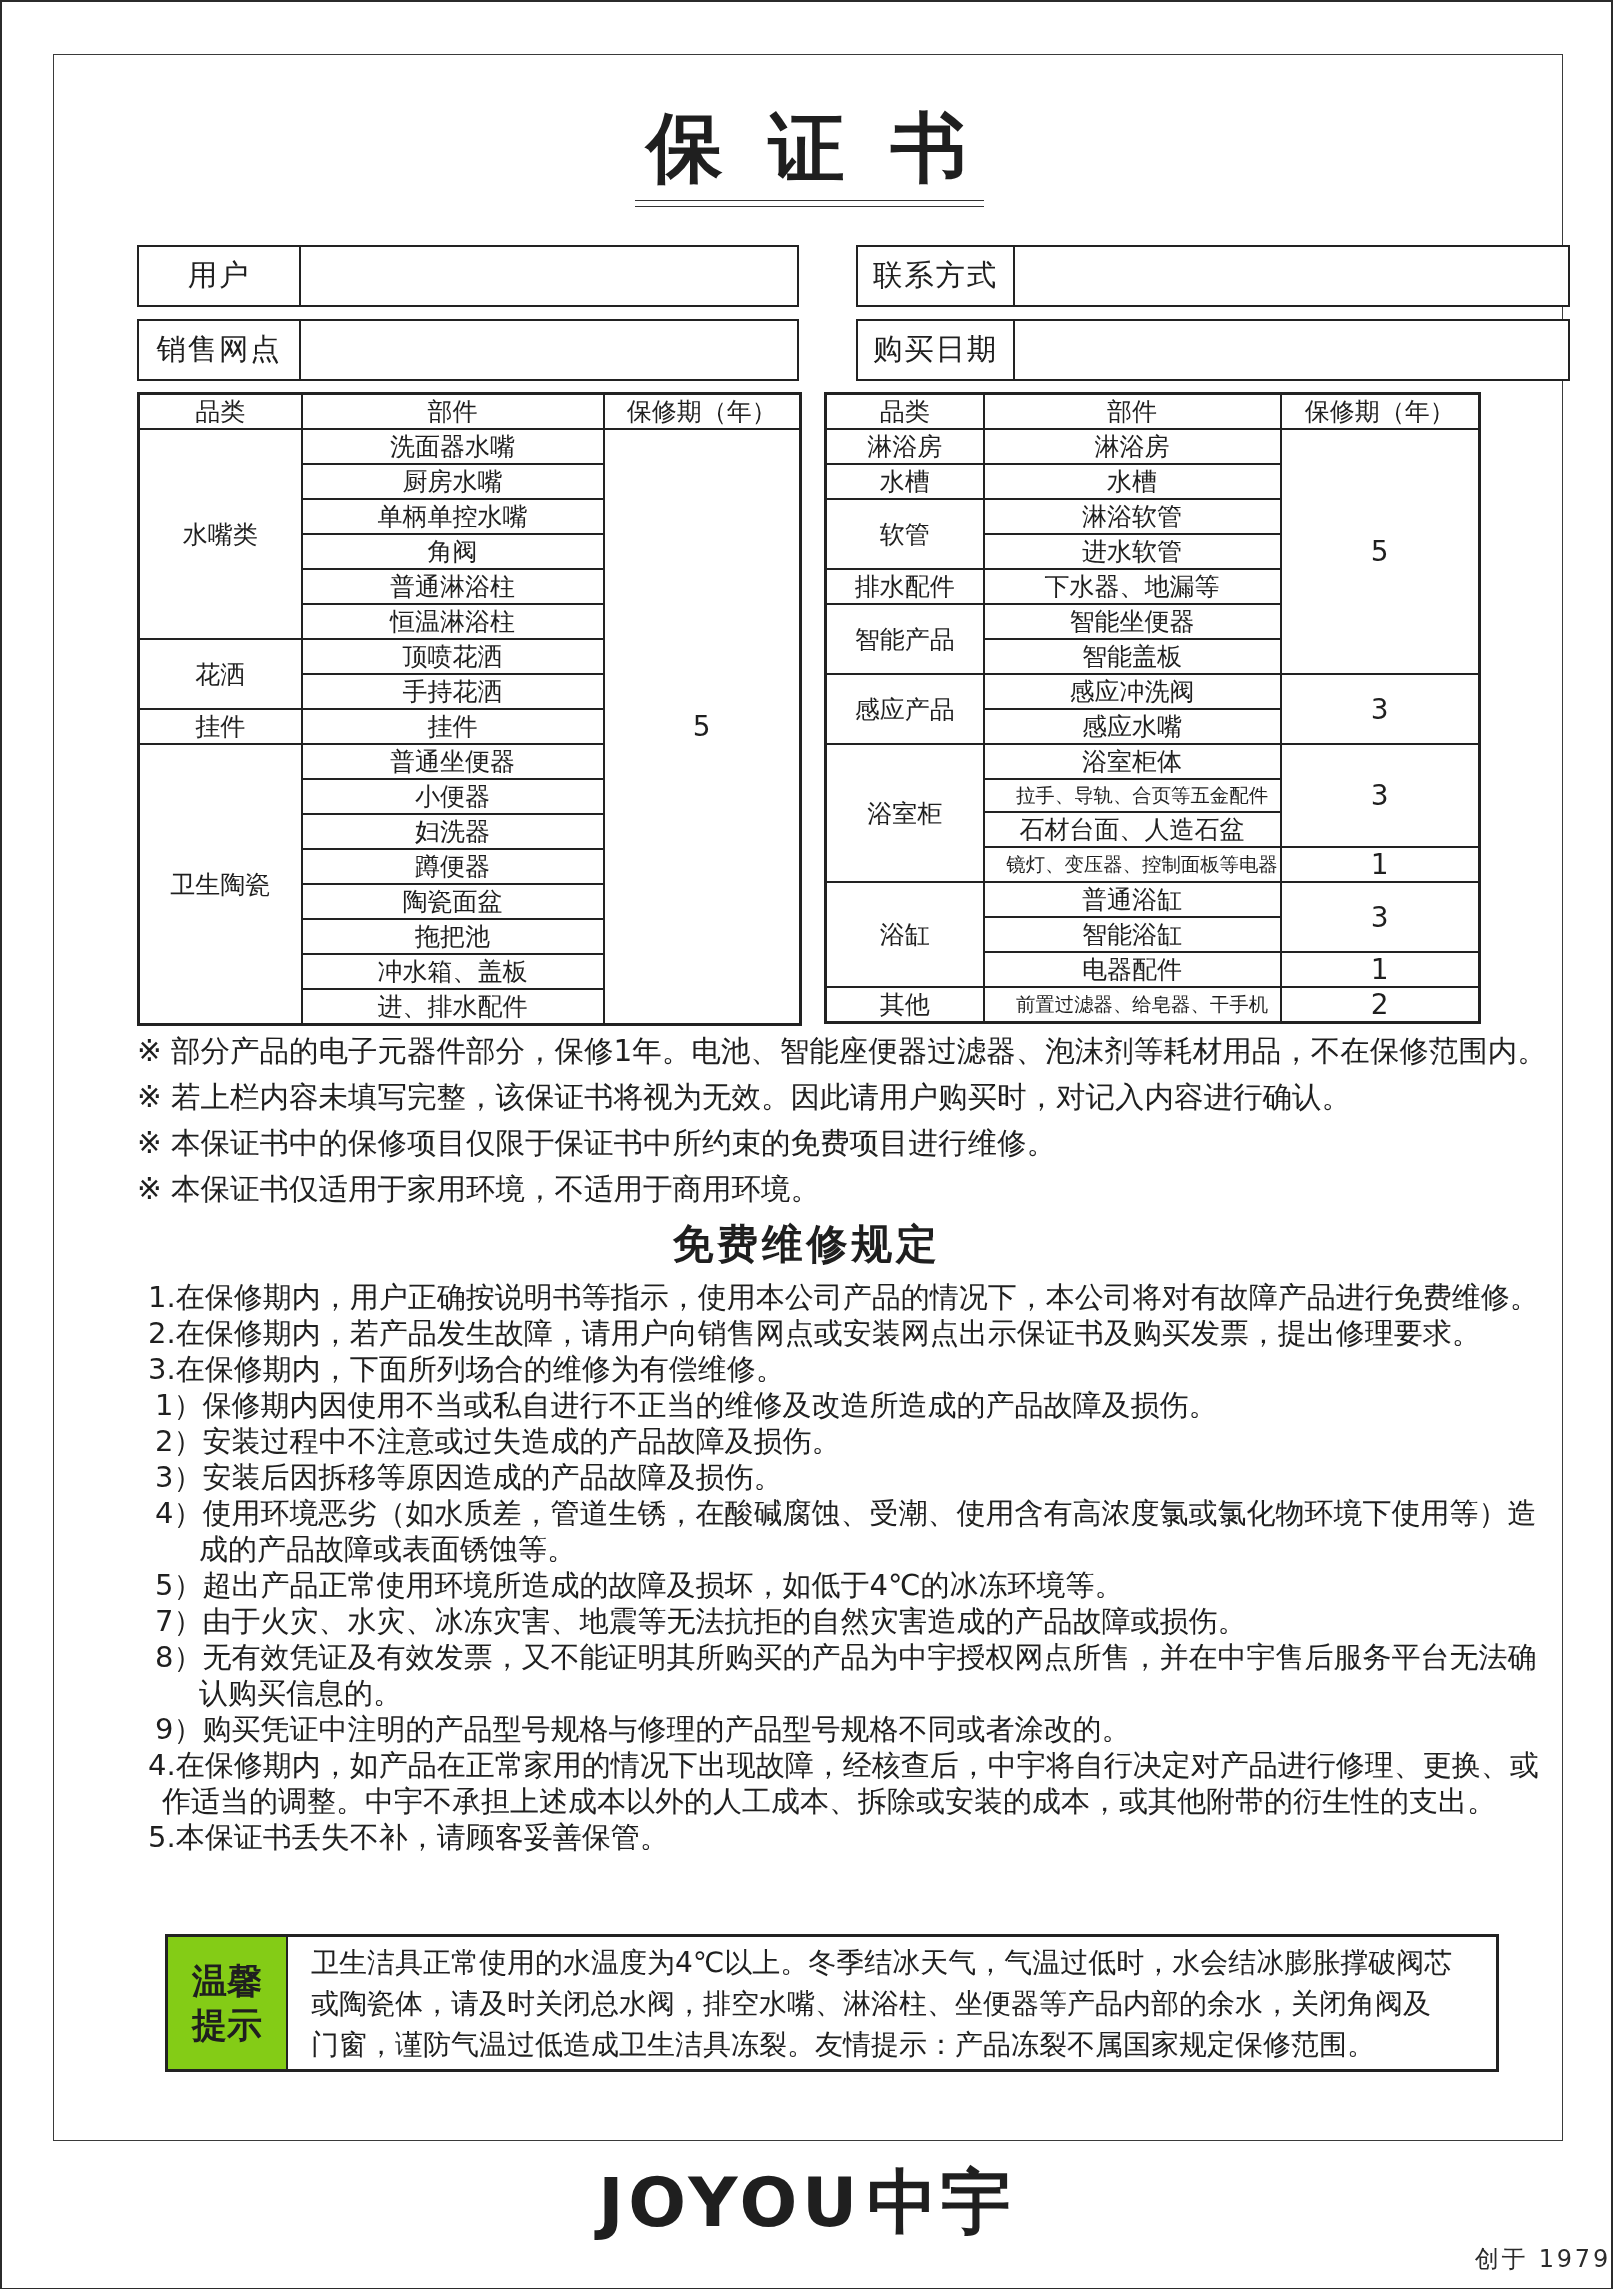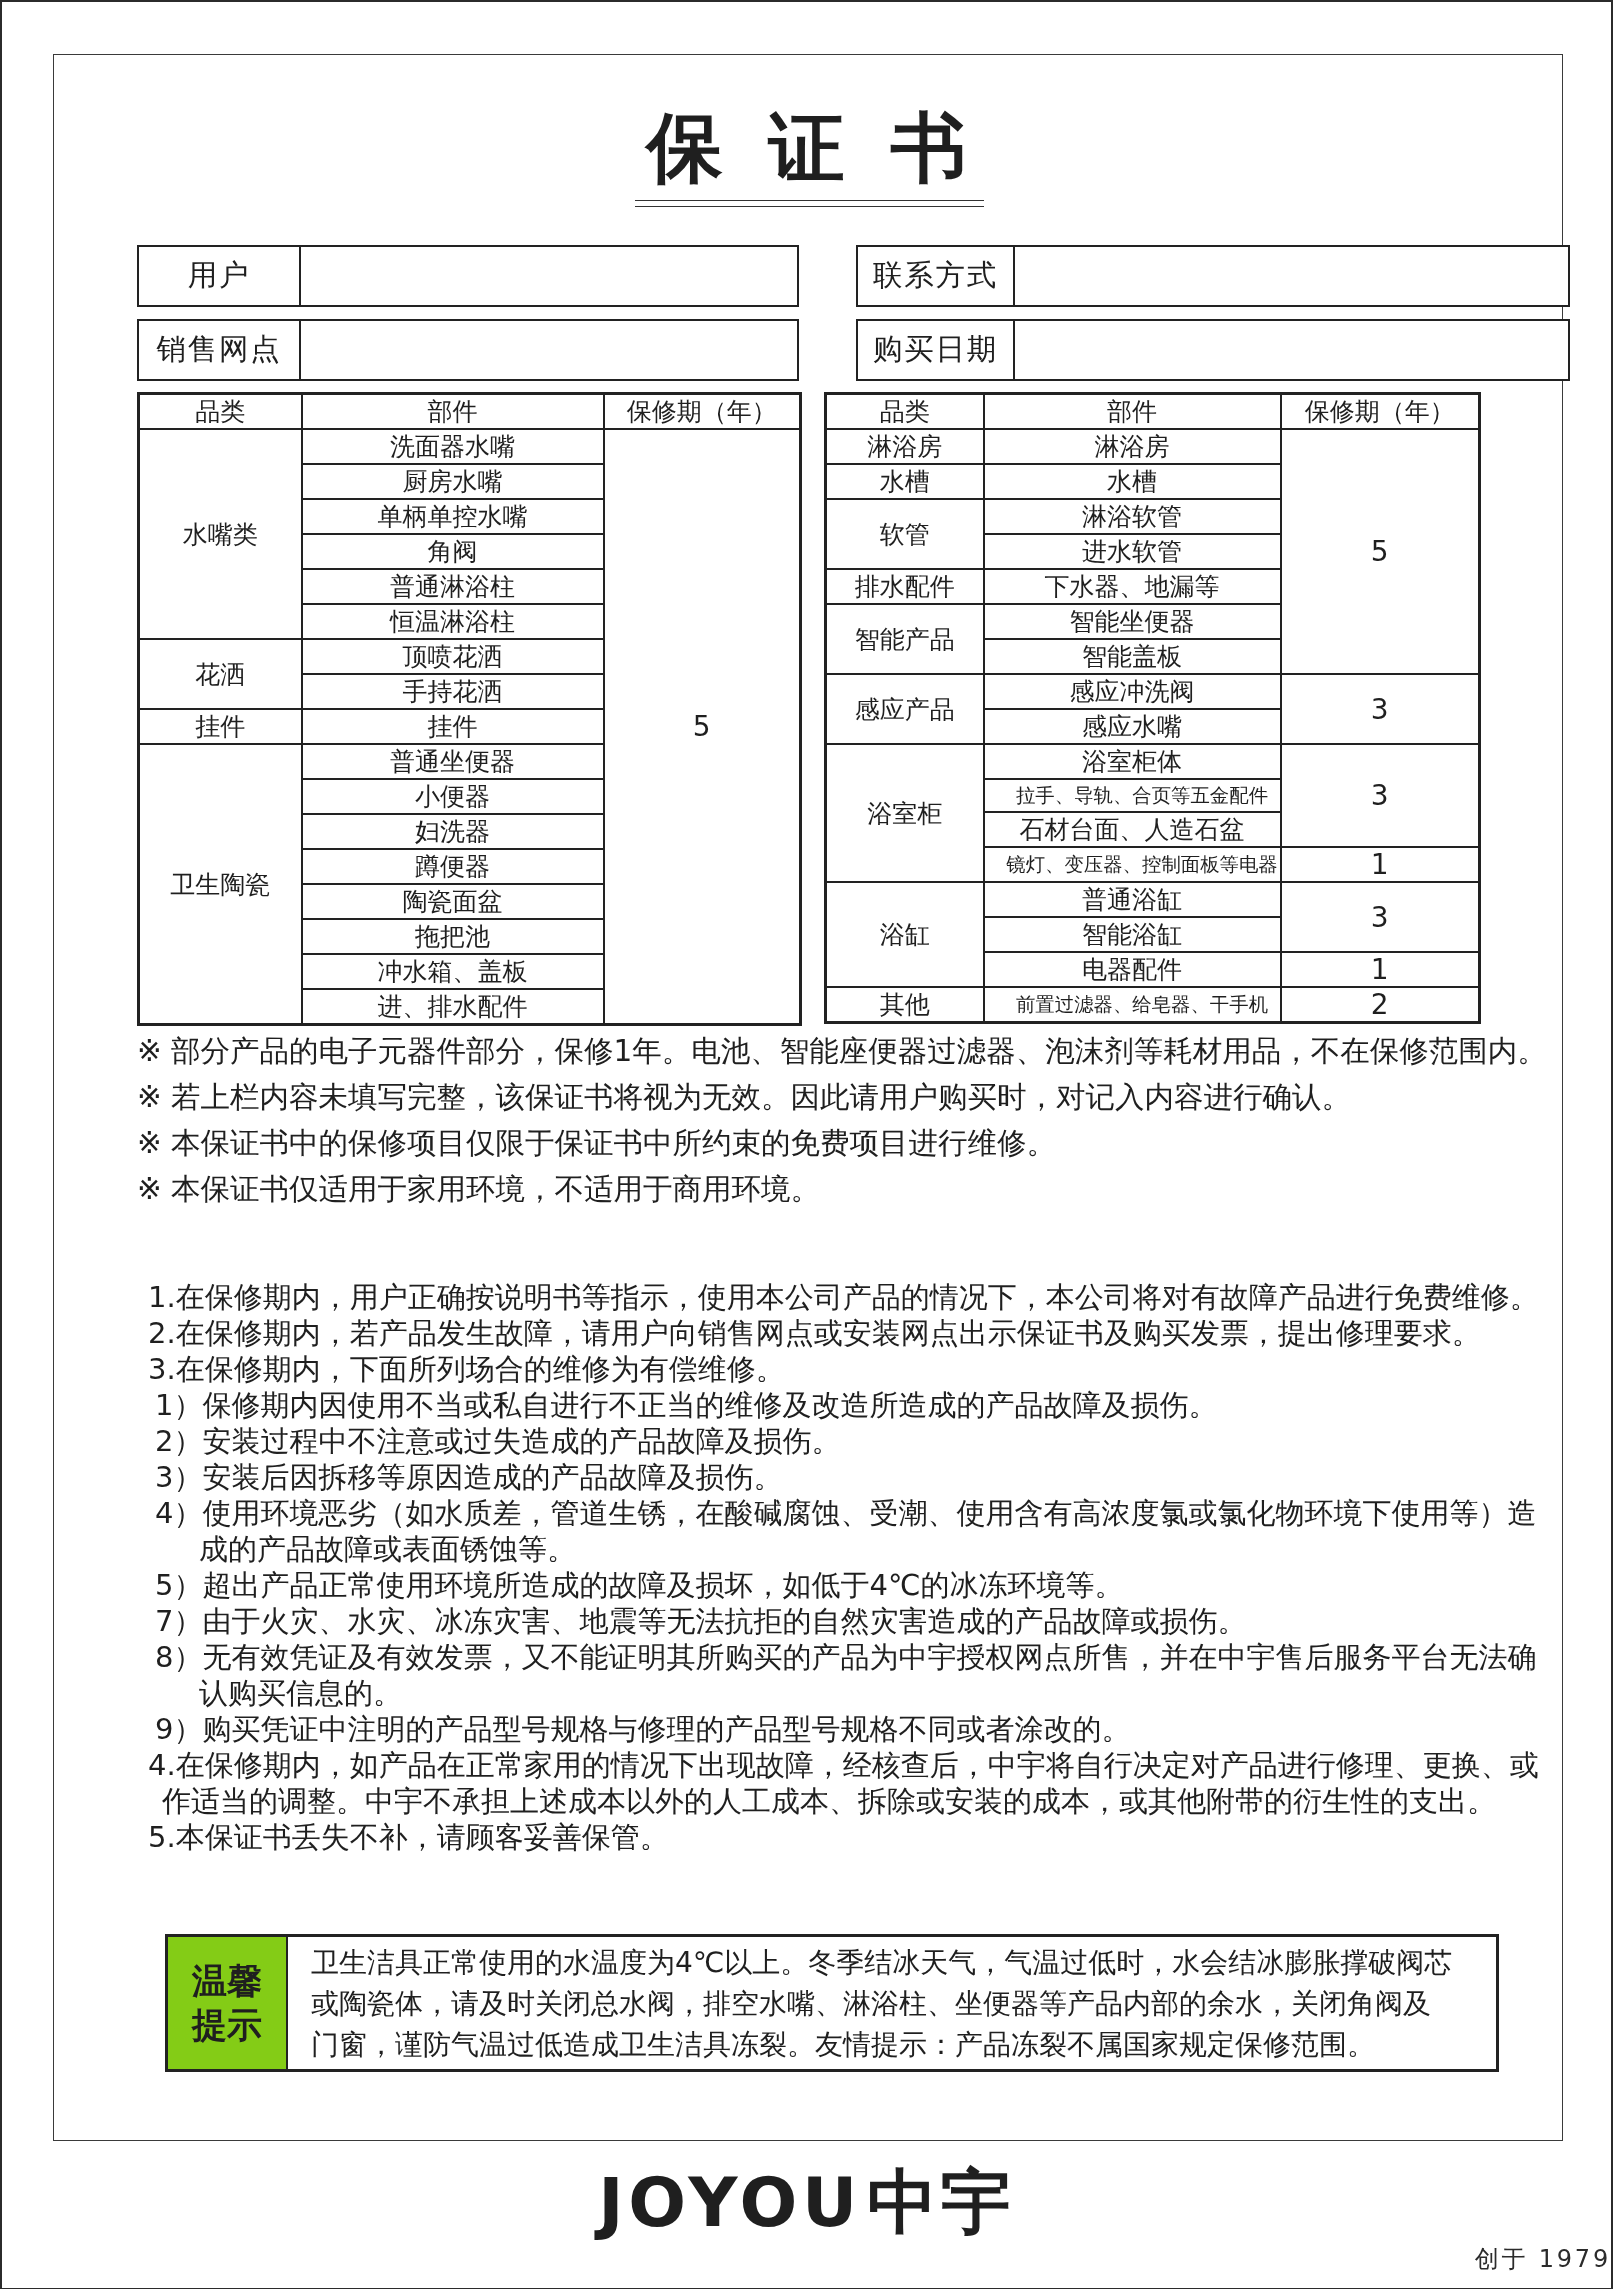--- a/index.html
+++ b/index.html
@@ -250,20 +250,21 @@
       </tbody>
   </table>
 
   <div id="notes">
       <div class="note-line">※ 部分产品的电子元器件部分，保修1年。电池、智能座便器过滤器、泡沫剂等耗材用品，不在保修范围内。</div>
       <div class="note-line">※ 若上栏内容未填写完整，该保证书将视为无效。因此请用户购买时，对记入内容进行确认。</div>
       <div class="note-line">※ 本保证书中的保修项目仅限于保证书中所约束的免费项目进行维修。</div>
       <div class="note-line">※ 本保证书仅适用于家用环境，不适用于商用环境。</div>
     </div>
 
+  <div class="repair-title">免费维修规定</div>
   <div id="repair-lines">
       <div class="repair-line ind-0">1.在保修期内，用户正确按说明书等指示，使用本公司产品的情况下，本公司将对有故障产品进行免费维修。</div>
       <div class="repair-line ind-0">2.在保修期内，若产品发生故障，请用户向销售网点或安装网点出示保证书及购买发票，提出修理要求。</div>
       <div class="repair-line ind-0">3.在保修期内，下面所列场合的维修为有偿维修。</div>
       <div class="repair-line ind-1">1）保修期内因使用不当或私自进行不正当的维修及改造所造成的产品故障及损伤。</div>
       <div class="repair-line ind-1">2）安装过程中不注意或过失造成的产品故障及损伤。</div>
       <div class="repair-line ind-1">3）安装后因拆移等原因造成的产品故障及损伤。</div>
       <div class="repair-line ind-1">4）使用环境恶劣（如水质差，管道生锈，在酸碱腐蚀、受潮、使用含有高浓度氯或氯化物环境下使用等）造</div>
       <div class="repair-line ind-2">成的产品故障或表面锈蚀等。</div>
       <div class="repair-line ind-1">5）超出产品正常使用环境所造成的故障及损坏，如低于4℃的冰冻环境等。</div>

